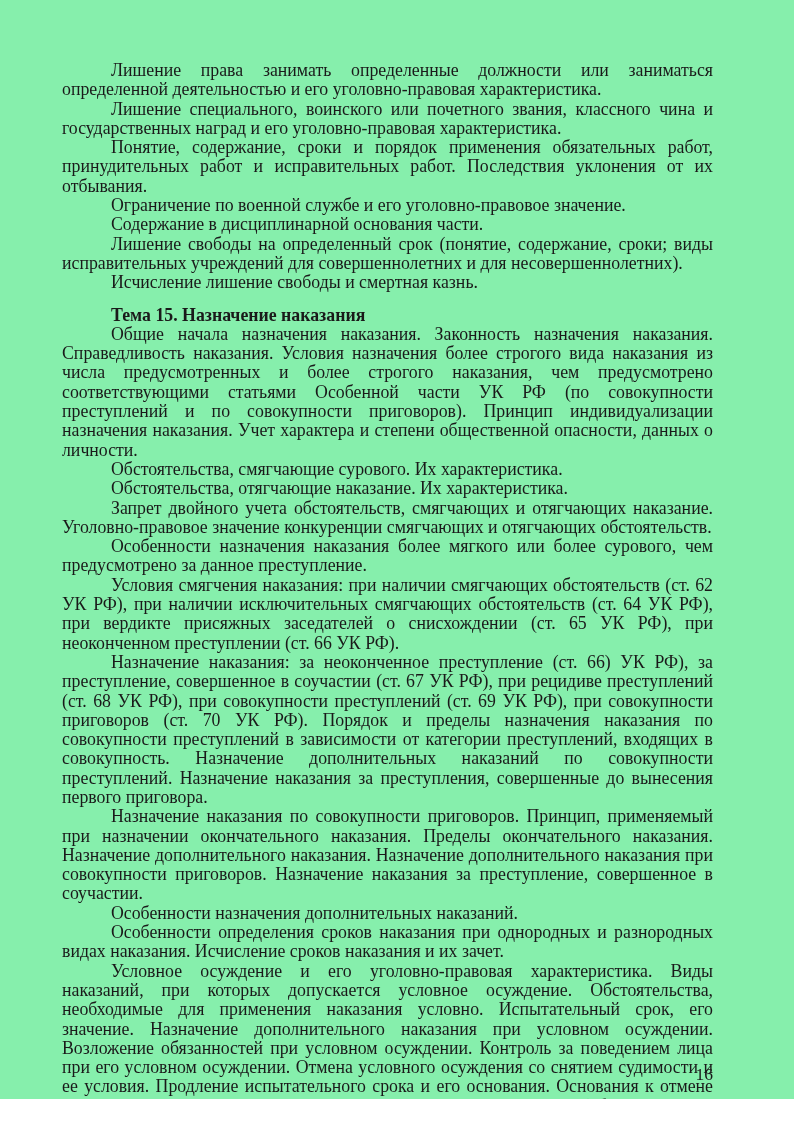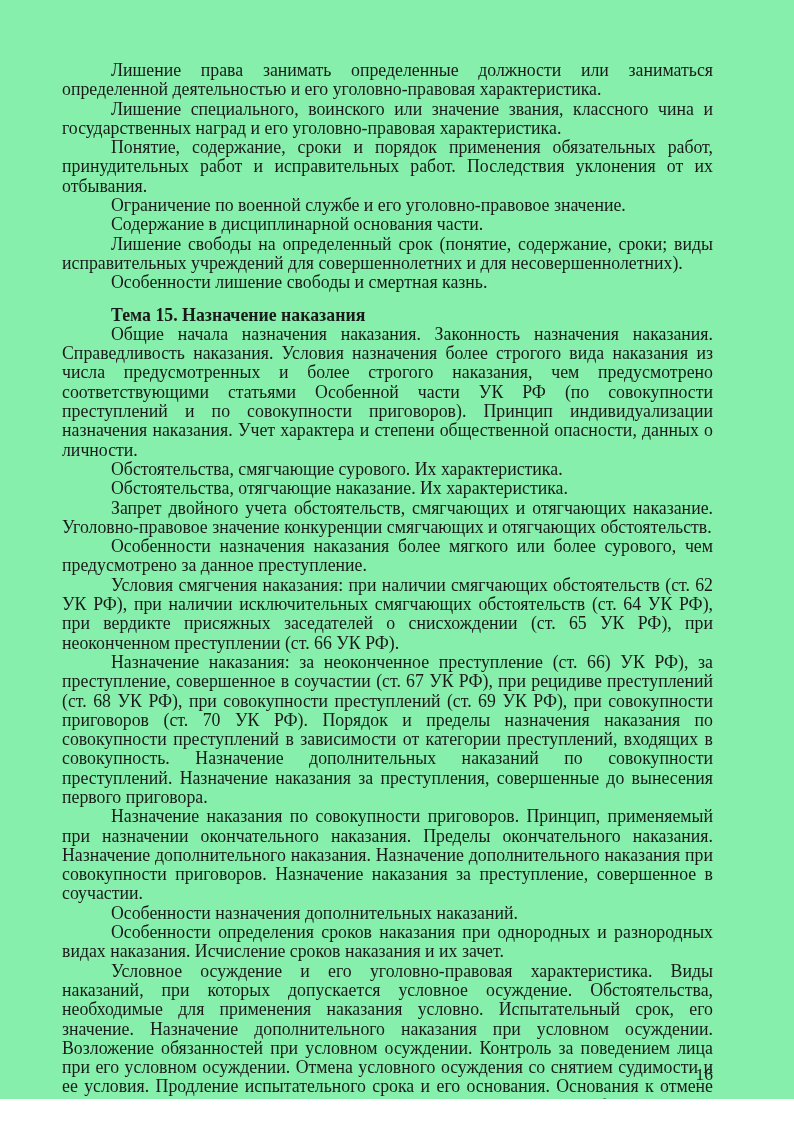--- a/index.html
+++ b/index.html
@@ -47,26 +47,26 @@
     font-size: 17.5px;
     line-height: 19px;
   }
 </style>
 </head>
 <body>
 
 <div class="page">
   <div class="text-block" id="text-block">
       <p class="body">Лишение права занимать определенные должности или заниматься определенной деятельностью и его уголовно-правовая характеристика.</p>
-      <p class="body">Лишение специального, воинского или значение звания, классного чина и государственных наград и его уголовно-правовая характеристика.</p>
+      <p class="body">Лишение специального, воинского или почетного звания, классного чина и государственных наград и его уголовно-правовая характеристика.</p>
       <p class="body">Понятие, содержание, сроки и порядок применения обязательных работ, принудительных работ и исправительных работ. Последствия уклонения от их отбывания.</p>
       <p class="body">Ограничение по военной службе и его уголовно-правовое значение.</p>
       <p class="body">Содержание в дисциплинарной основания части.</p>
       <p class="body">Лишение свободы на определенный срок (понятие, содержание, сроки; виды исправительных учреждений для совершеннолетних и для несовершеннолетних).</p>
-      <p class="body">Особенности лишение свободы и смертная казнь.</p>
+      <p class="body">Исчисление лишение свободы и смертная казнь.</p>
       <div class="spacer"></div>
       <p class="heading">Тема 15. Назначение наказания</p>
       <p class="body">Общие начала назначения наказания. Законность назначения наказания. Справедливость наказания. Условия назначения более строгого вида наказания из числа предусмотренных и более строгого наказания, чем предусмотрено соответствующими статьями Особенной части УК РФ (по совокупности преступлений и по совокупности приговоров). Принцип индивидуализации назначения наказания. Учет характера и степени общественной опасности, данных о личности.</p>
       <p class="body">Обстоятельства, смягчающие сурового. Их характеристика.</p>
       <p class="body">Обстоятельства, отягчающие наказание. Их характеристика.</p>
       <p class="body">Запрет двойного учета обстоятельств, смягчающих и отягчающих наказание. Уголовно-правовое значение конкуренции смягчающих и отягчающих обстоятельств.</p>
       <p class="body">Особенности назначения наказания более мягкого или более сурового, чем предусмотрено за данное преступление.</p>
       <p class="body">Условия смягчения наказания: при наличии смягчающих обстоятельств (ст. 62 УК РФ), при наличии исключительных смягчающих обстоятельств (ст. 64 УК РФ), при вердикте присяжных заседателей о снисхождении (ст. 65 УК РФ), при неоконченном преступлении (ст. 66 УК РФ).</p>
       <p class="body">Назначение наказания: за неоконченное преступление (ст. 66) УК РФ), за преступление, совершенное в соучастии (ст. 67 УК РФ), при рецидиве преступлений (ст. 68 УК РФ), при совокупности преступлений (ст. 69 УК РФ), при совокупности приговоров (ст. 70 УК РФ). Порядок и пределы назначения наказания по совокупности преступлений в зависимости от категории преступлений, входящих в совокупность. Назначение дополнительных наказаний по совокупности преступлений. Назначение наказания за преступления, совершенные до вынесения первого приговора.</p>
       <p class="body">Назначение наказания по совокупности приговоров. Принцип, применяемый при назначении окончательного наказания. Пределы окончательного наказания. Назначение дополнительного наказания. Назначение дополнительного наказания при совокупности приговоров. Назначение наказания за преступление, совершенное в соучастии.</p>

